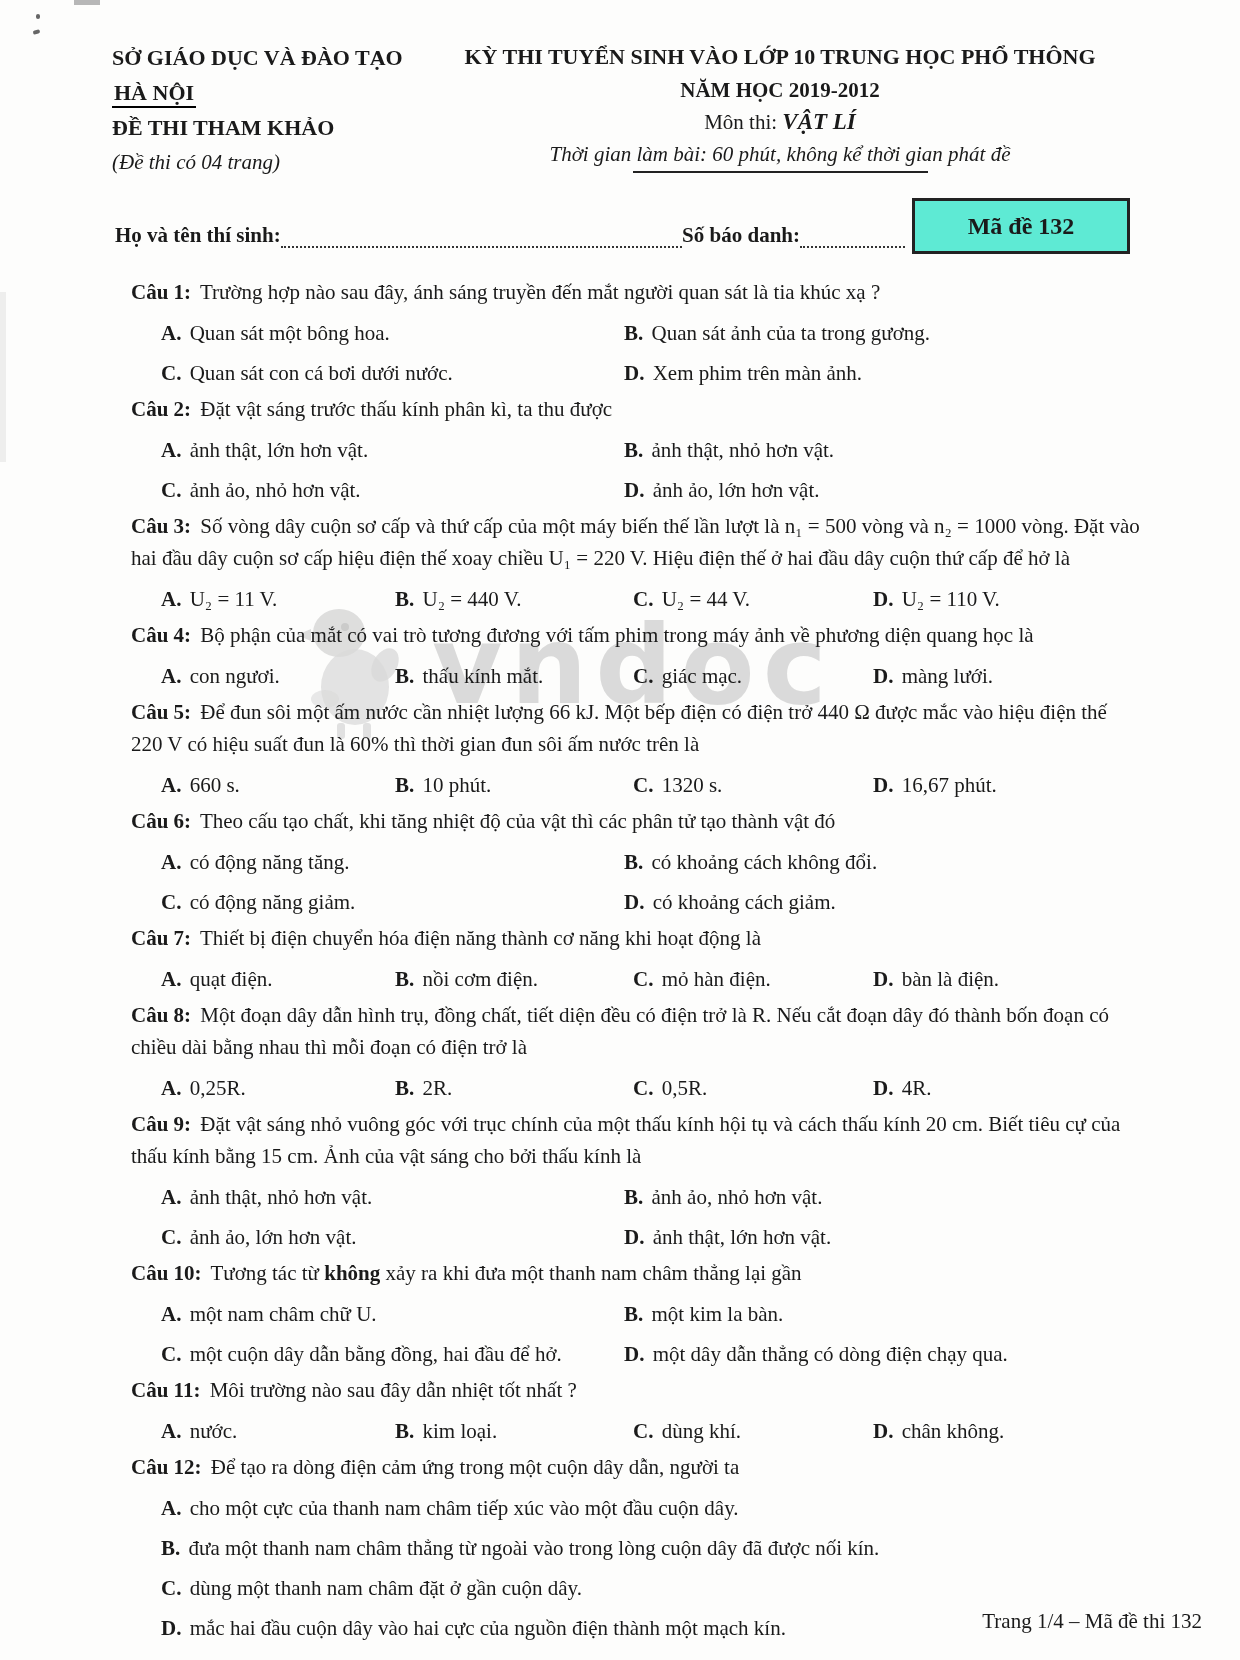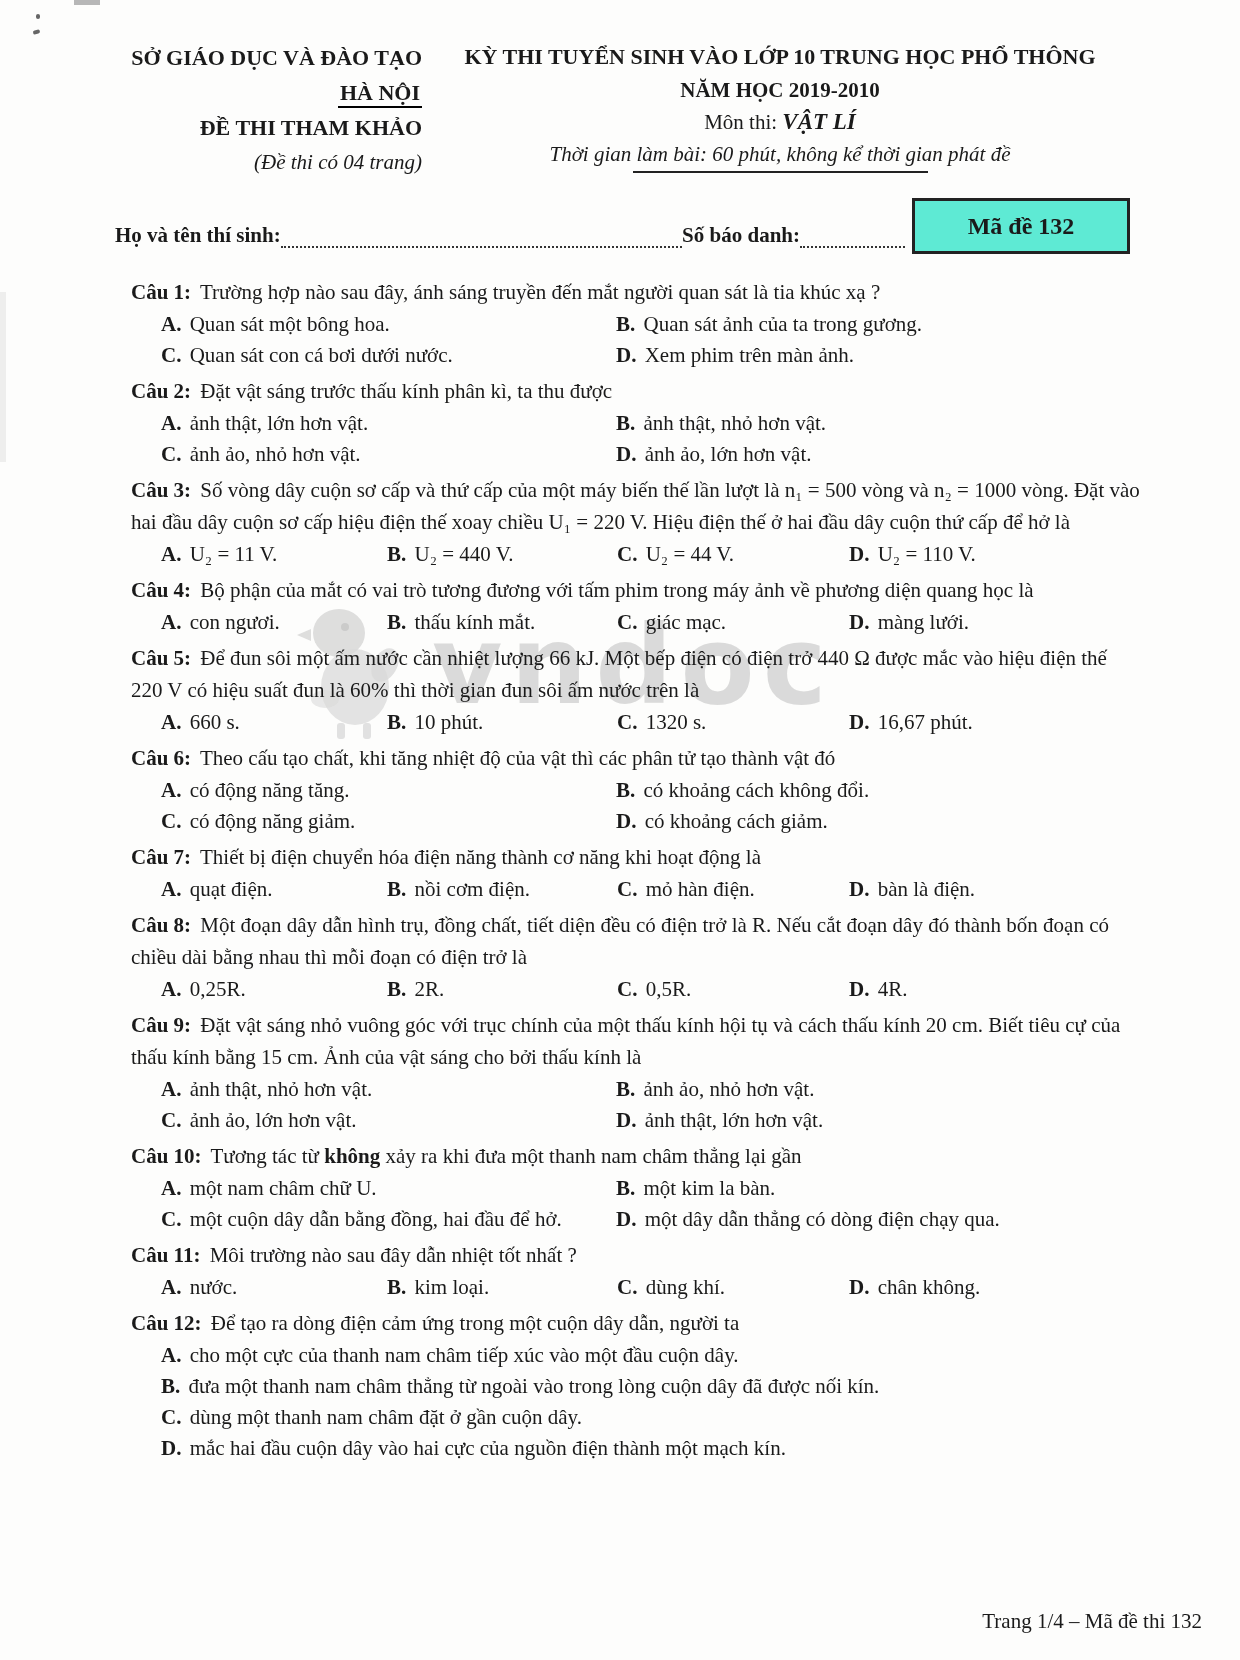--- a/index.html
+++ b/index.html
@@ -18,21 +18,21 @@
   
   .artifact { position:absolute; background:#666; }
   .a1 { left:36px; top:14px; width:4px; height:5px; border-radius:2px; }
   .a2 { left:33px; top:30px; width:7px; height:4px; border-radius:2px; transform:rotate(-15deg); }
   .a3 { left:74px; top:0; width:26px; height:5px; background:#888; opacity:.6; }
   .edge-strip { position:absolute; left:0; top:292px; width:6px; height:170px; background:rgba(60,60,60,.08); }
 
   
   .header { position:absolute; top:40px; left:0; width:100%; }
   .header-left {
-    position:absolute; left:112px; top:0; width:310px; text-align:right;
+    position:absolute; left:112px; top:0; width:310px; text-align:left;
   }
   .header-left .hl { font-weight:bold; font-size:22px; line-height:35px; }
   .header-left .hl.u span { border-bottom:2px solid #000000; padding:0 2px 1px; }
   .header-left .hl.plain { font-weight:normal; font-style:italic; font-size:21px; }
   .header-right {
     position:absolute; left:430px; top:0; width:700px; text-align:center;
   }
   .header-right .hr1 { font-weight:bold; font-size:22px; line-height:34px; }
   .header-right .hr2 { font-weight:bold; font-size:21px; line-height:32px; }
   .header-right .hr3 { font-size:21px; line-height:32px; }
@@ -66,21 +66,21 @@
   }
   .wm-mascot { position:absolute; left:0; top:0; opacity:.45; }
 
   
   .questions {
     position:absolute; top:276px; left:131px; width:1012px; z-index:1;
   }
   .question { margin-bottom:5px; }
   .stem { font-size:21px; line-height:32px; }
   .stem b.qno { padding-right:4px; }
-  .row { padding-left:30px; margin-top:1px; font-size:21px; line-height:30px; }
+  .row { padding-left:30px; margin-top:10px; font-size:21px; line-height:30px;gap:8px; }
   .row.four { display:grid; grid-template-columns:226px 230px 232px 1fr;font-family:Liberation Serif, serif; }
   .row.two  { display:grid; grid-template-columns:455px 1fr; }
   .row.one  { display:block; }
   .opt b { padding-right:3px; }
 
   
   .footer {
     position:absolute; right:38px; bottom:26px;
     font-size:21px; color:#1a1a1a;
   }
@@ -97,21 +97,21 @@
 
   <div class="header">
     <div class="header-left">
       <div class="hl">SỞ GIÁO DỤC VÀ ĐÀO TẠO</div>
       <div class="hl u"><span>HÀ NỘI</span></div>
       <div class="hl">ĐỀ THI THAM KHẢO</div>
       <div class="hl plain">(Đề thi có 04 trang)</div>
     </div>
     <div class="header-right">
       <div class="hr1">KỲ THI TUYỂN SINH VÀO LỚP 10 TRUNG HỌC PHỔ THÔNG</div>
-      <div class="hr2">NĂM HỌC 2019-2010</div>
+      <div class="hr2">NĂM HỌC 2019-2012</div>
       <div class="hr3"><span>Môn thi: </span><b>VẬT LÍ</b></div>
       <div class="hr4">Thời gian làm bài: 60 phút, không kể thời gian phát đề</div>
       <div class="time-underline"></div>
     </div>
   </div>
 
   <div class="candidate-row">
     <div class="cand-flex">
       <span class="cand-lbl">Họ và tên thí sinh:</span>
       <span class="dots grow"></span>

